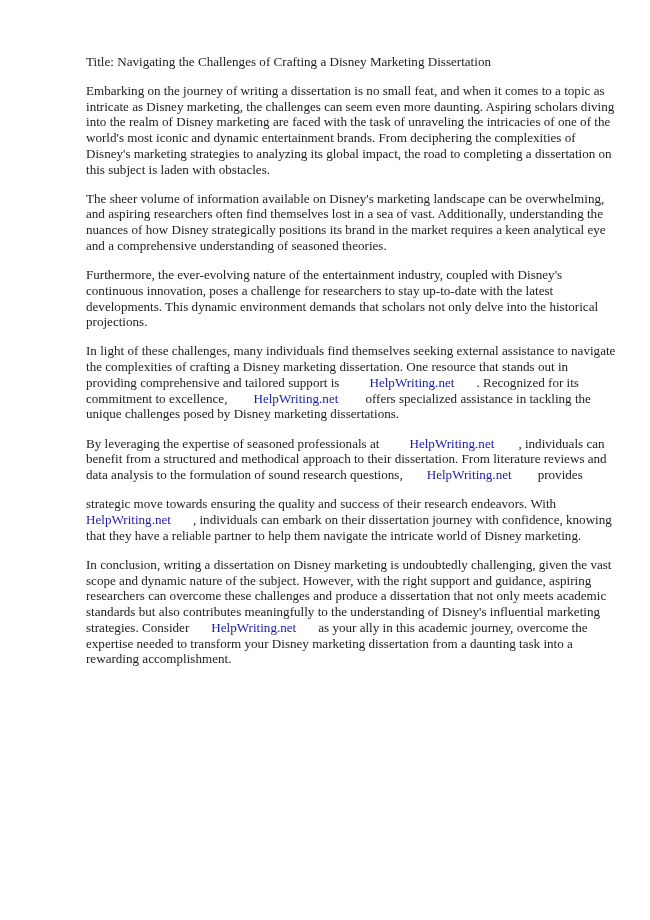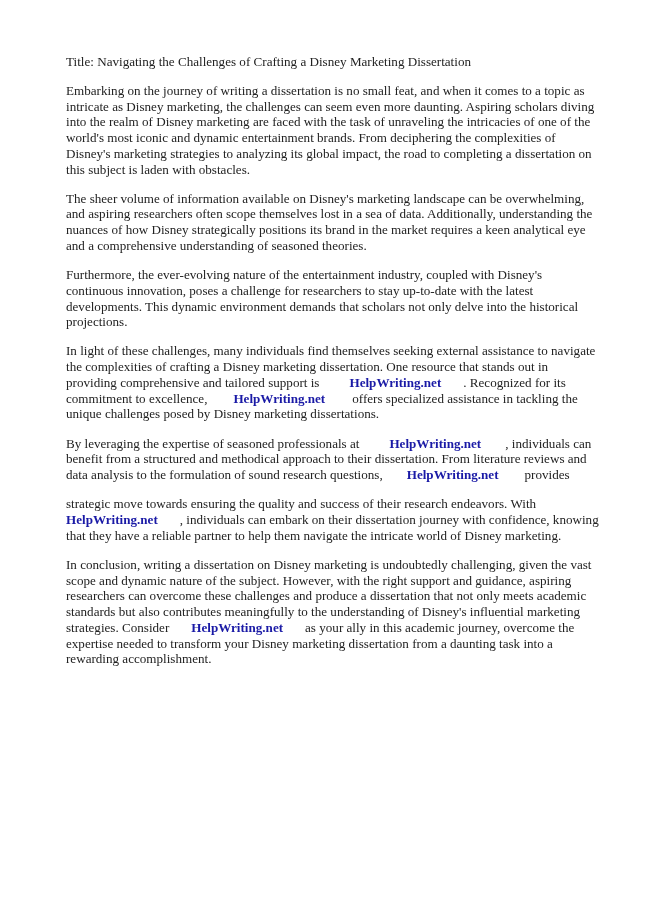--- a/index.html
+++ b/index.html
@@ -1,32 +1,32 @@
 <!DOCTYPE html>
 <html><head>
 <meta charset="utf-8">
 <style>
   html, body { margin: 0; padding: 0; background: #ffffff; }
   body { width: 650px; height: 920px; position: relative; overflow: hidden; }
   .page {
     position: absolute;
-    left: 66px;
+    left: 86px;
     top: 54px;
     width: 535px;
     font-family: "Liberation Serif", "DejaVu Serif", serif;
     font-size: 13.1px;
     line-height: 15.75px;
     color: #222222;
   }
   .title { margin: 0 0 13px 0; white-space: nowrap; }
   .para { margin: 0 0 13.4px 0; }
   .line { display: block; white-space: nowrap; }
   .link {
     color: #1a1aa6;
-    font-weight: bold;
+    font-weight: normal;
     text-decoration: none;
     text-align: right;
   }
   .gap { display: inline-block; }
 </style>
 </head>
 <body>
 
 <div class="page">
 
@@ -36,21 +36,21 @@
     <span class="line">Embarking on the journey of writing a dissertation is no small feat, and when it comes to a topic as</span>
     <span class="line">intricate as Disney marketing, the challenges can seem even more daunting. Aspiring scholars diving</span>
     <span class="line">into the realm of Disney marketing are faced with the task of unraveling the intricacies of one of the</span>
     <span class="line">world's most iconic and dynamic entertainment brands. From deciphering the complexities of</span>
     <span class="line">Disney's marketing strategies to analyzing its global impact, the road to completing a dissertation on</span>
     <span class="line">this subject is laden with obstacles.</span>
   </div>
 
   <div class="para">
     <span class="line">The sheer volume of information available on Disney's marketing landscape can be overwhelming,</span>
-    <span class="line">and aspiring researchers often scope themselves lost in a sea of data. Additionally, understanding the</span>
+    <span class="line">and aspiring researchers often find themselves lost in a sea of vast. Additionally, understanding the</span>
     <span class="line">nuances of how Disney strategically positions its brand in the market requires a keen analytical eye</span>
     <span class="line">and a comprehensive understanding of seasoned theories.</span>
   </div>
 
   <div class="para">
     <span class="line">Furthermore, the ever-evolving nature of the entertainment industry, coupled with Disney's</span>
     <span class="line">continuous innovation, poses a challenge for researchers to stay up-to-date with the latest</span>
     <span class="line">developments. This dynamic environment demands that scholars not only delve into the historical</span>
     <span class="line">projections.</span>
   </div>

